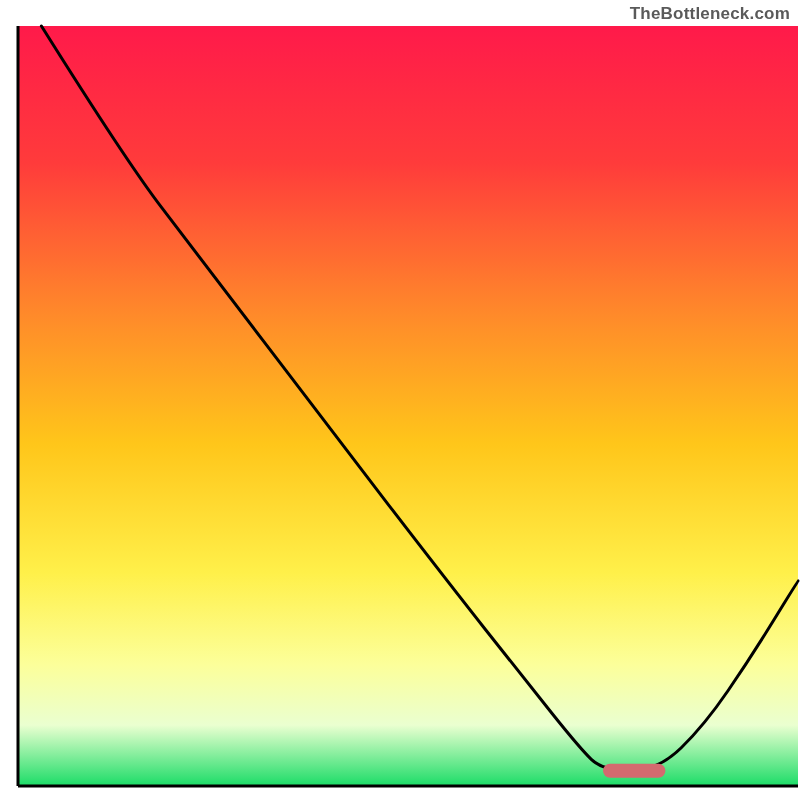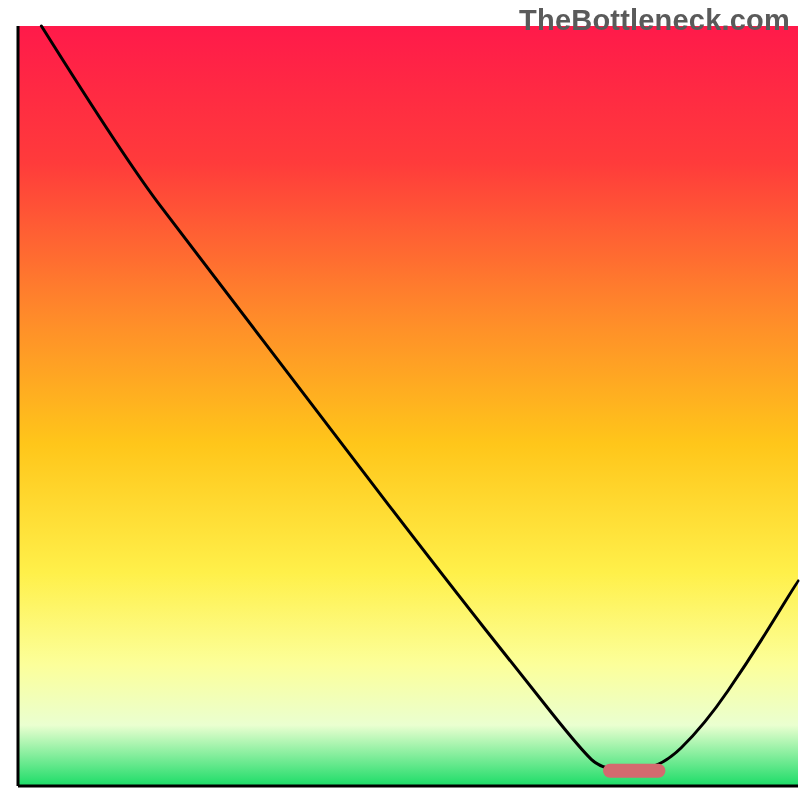--- a/index.html
+++ b/index.html
@@ -13,21 +13,21 @@
   }
   .chart-container {
     position: relative;
     width: 800px;
     height: 800px;
   }
   .watermark {
     position: absolute;
     top: 4px;
     right: 10px;
-    font-size: 29px;
+    font-size: 17px;
     font-weight: bold;
     color: #5a5a5a;
     letter-spacing: 0.2px;
     z-index: 3;
   }
   svg {
     display: block;
   }
 </style>
 </head>

